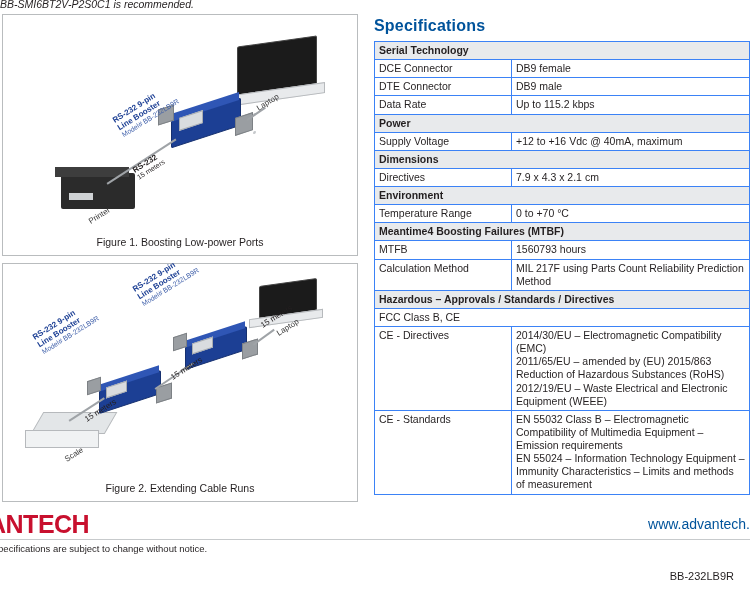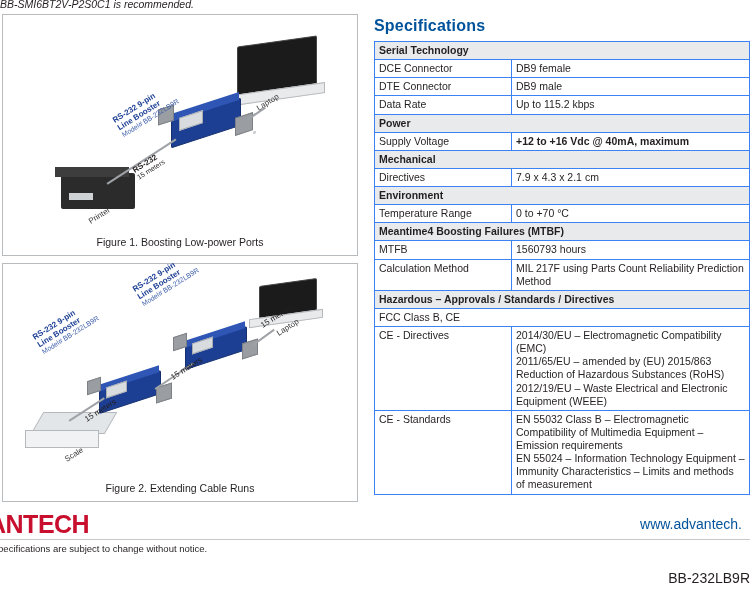--- a/index.html
+++ b/index.html
@@ -143,31 +143,31 @@
   .footer-bar{
     position:absolute;left:0;top:508px;width:750px;height:30px;
     background:#ffffff;
   }
   .logo{
     position:absolute;left:-12px;top:510px;
     font-size:25px;font-weight:bold;color:#c8102e;
     letter-spacing:-0.5px;
   }
   .weburl{
-    position:absolute;right:8px;top:516px;
+    position:absolute;right:0px;top:516px;
     font-size:14px;color:#00539b;
   }
   .footrule{
     position:absolute;left:0;top:539px;width:750px;height:1px;background:#c7cacc;
   }
   .footnote{
     position:absolute;left:-22px;top:543px;font-size:9.5px;color:#231f20;
   }
   .partno{
-    position:absolute;right:0px;top:570px;font-size:14px;color:#231f20;
+    position:absolute;right:16px;top:570px;font-size:11px;color:#231f20;
   }
 </style>
 </head>
 <body>
 
 <div class="page">
 
   <div class="top-note">BB-SMI6BT2V-P2S0C1 is recommended.</div>
 
   <div class="figbox" id="fig1">
@@ -281,24 +281,24 @@
         </tr>
         <tr>
           <td class="k">Data Rate</td>
           <td class="v" style="white-space: pre-line;">Up to 115.2 kbps</td>
         </tr>
         <tr>
           <td colspan="2" class="section">Power</td>
         </tr>
         <tr>
           <td class="k">Supply Voltage</td>
-          <td class="v" style="white-space: pre-line; font-weight: bold;">+12 to +16 Vdc @ 40mA, maximum</td>
-        </tr>
-        <tr>
-          <td colspan="2" class="section">Mechanical</td>
+          <td class="v" style="white-space: pre-line;">+12 to +16 Vdc @ 40mA, maximum</td>
+        </tr>
+        <tr>
+          <td colspan="2" class="section">Dimensions</td>
         </tr>
         <tr>
           <td class="k">Directives</td>
           <td class="v" style="white-space: pre-line;">7.9 x 4.3 x 2.1 cm</td>
         </tr>
         <tr>
           <td colspan="2" class="section">Environment</td>
         </tr>
         <tr>
           <td class="k">Temperature Range</td>

